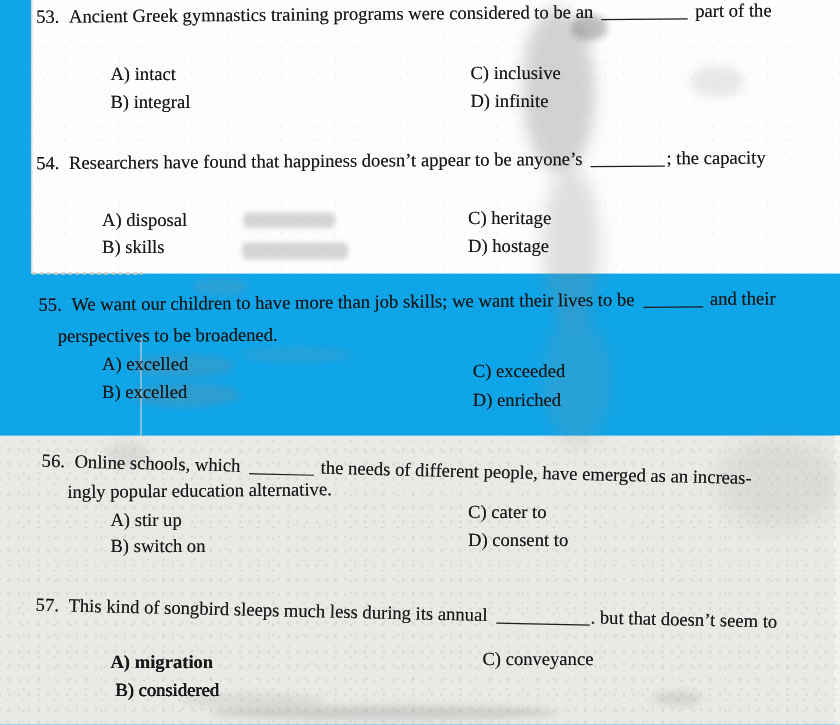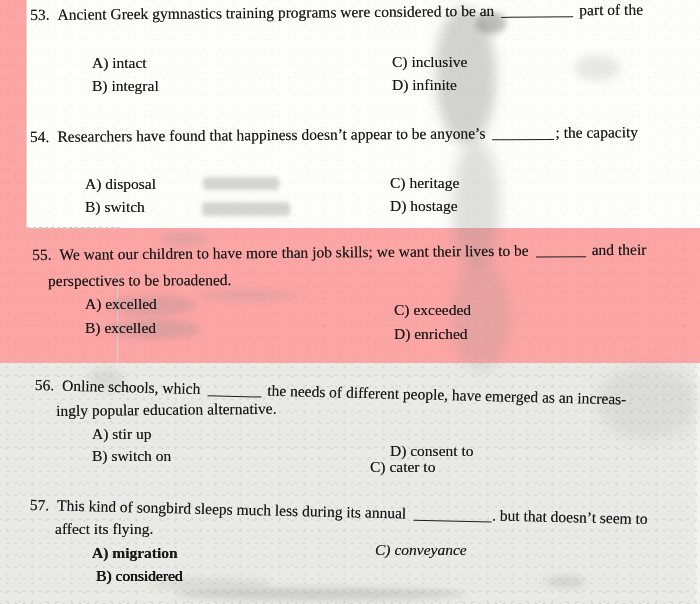--- a/index.html
+++ b/index.html
@@ -1,18 +1,18 @@
 <!DOCTYPE html>
 <html><head>
 <meta charset="utf-8">
 <style>
   html,body{margin:0;padding:0;}
   .page{
     position:relative;width:700px;height:604px;overflow:hidden;
-    background:#fca5a5;
+    background:#0ea5e9;
     font-family:"Liberation Serif","DejaVu Serif",serif;
     font-size:15.5px;color:#171717;
     text-shadow:0 0 .5px rgba(25,25,25,.65);
   }
   
   .frag-top{position:absolute;left:26px;top:0;right:0;height:228px;
     background:#fdfdfb;border-left:1px solid #d9d9d2;}
   .frag-bottom{position:absolute;left:0;top:363px;width:700px;height:241px;
     background:linear-gradient(180deg,#eaeae7 0%,#e8e8e5 70%,#ececе9 100%);
     background-color:#e9e9e6;}
@@ -61,25 +61,25 @@
   .q54-l2{left:47px;top:150px;}
   .q54-a{left:85px;top:174px;}  .q54-bopt{left:85px;top:197px;}
   .q54-c{left:390px;top:173px;} .q54-d{left:390px;top:196px;}
   .q55-l1{left:32px;top:245px;transform:rotate(-.5deg);} .q55-b{width:50px;}
   .q55-l2{left:48px;top:271px;transform:rotate(-.3deg);text-align:center;}
   .q55-a{left:85px;top:294px;}  .q55-bopt{left:85px;top:318px;}
   .q55-c{left:394px;top:300px;} .q55-d{left:394px;top:324px;}
   .q56-l1{left:35px;top:375px;transform:rotate(1.4deg);} .q56-b{width:54px;}
   .q56-l2{left:56px;top:401px;transform:rotate(-.6deg);}
   .q56-a{left:92px;top:424px;}  .q56-bopt{left:92px;top:446px;}
-  .q56-c{left:370px;top:418px;margin-top:39px;} .q56-d{left:390px;top:441px;}
+  .q56-c{left:390px;top:418px;} .q56-d{left:390px;top:441px;}
   .q57-l1{left:30px;top:495px;transform:rotate(1.3deg);} .q57-b{width:78px;}
   .q57-l2{left:55px;top:519px;}
   .q57-a{left:92px;top:543px;font-weight:bold;}  .q57-bopt{left:96px;top:566px;}
-  .q57-c{left:375px;top:540px;font-style:italic;} .q57-d{left:394px;top:563px;}
+  .q57-c{left:402px;top:540px;} .q57-d{left:394px;top:563px;}
   .heavy{text-shadow:.4px 0 0 #111,0 .3px 0 #111;}
   .faded{color:#454545;text-shadow:none;opacity:.85;}
 </style>
 </head>
 <body>
 
 <div class="page">
 
   <div class="frag-top"></div>
   <div class="frag-bottom"></div>
@@ -106,37 +106,36 @@
   <div class="blob b16"></div>
 
   <div class="line q53-l1"><span class="qnum">53.</span><span>Ancient Greek gymnastics training programs were considered to be an</span><span class="blank q53-b m-both"></span><span>part of the</span></div>
   <div class="opt q53-a">A) intact</div>
   <div class="opt q53-bopt">B) integral</div>
   <div class="opt q53-c">C) inclusive</div>
   <div class="opt q53-d">D) infinite</div>
 
   <div class="line q54-l1"><span class="qnum">54.</span><span>Researchers have found that happiness doesn’t appear to be anyone’s</span><span class="blank q54-b m-left"></span><span>; the capacity</span></div>
   <div class="opt q54-a">A) disposal</div>
-  <div class="opt q54-bopt">B) switch</div>
+  <div class="opt q54-bopt">B) skills</div>
   <div class="opt q54-c">C) heritage</div>
   <div class="opt q54-d">D) hostage</div>
 
   <div class="line q55-l1"><span class="qnum">55.</span><span>We want our children to have more than job skills; we want their lives to be</span><span class="blank q55-b m-both"></span><span>and their</span></div>
   <div class="line q55-l2">perspectives to be broadened.</div>
   <div class="opt q55-a">A) excelled</div>
   <div class="opt q55-bopt">B) excelled</div>
   <div class="opt q55-c">C) exceeded</div>
   <div class="opt q55-d">D) enriched</div>
 
   <div class="line q56-l1"><span class="qnum">56.</span><span>Online schools, which</span><span class="blank q56-b m-both"></span><span>the needs of different people, have emerged as an increas-</span></div>
   <div class="line q56-l2">ingly popular education alternative.</div>
   <div class="opt q56-a">A) stir up</div>
   <div class="opt q56-bopt">B) switch on</div>
   <div class="opt q56-c">C) cater to</div>
   <div class="opt q56-d">D) consent to</div>
 
   <div class="line q57-l1"><span class="qnum">57.</span><span>This kind of songbird sleeps much less during its annual</span><span class="blank q57-b m-left"></span><span>. but that doesn’t seem to</span></div>
-  <div class="line q57-l2">affect its flying.</div>
   <div class="opt q57-a">A) migration</div>
   <div class="opt q57-bopt heavy">B) considered</div>
   <div class="opt q57-c">C) conveyance</div>
 
 </div>
 
 </body></html>

